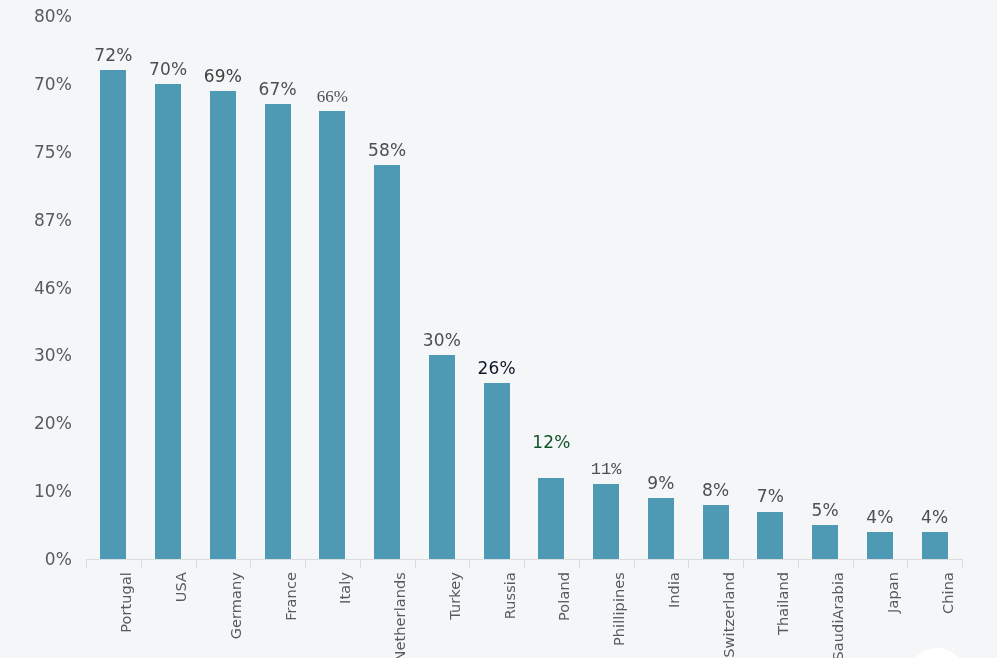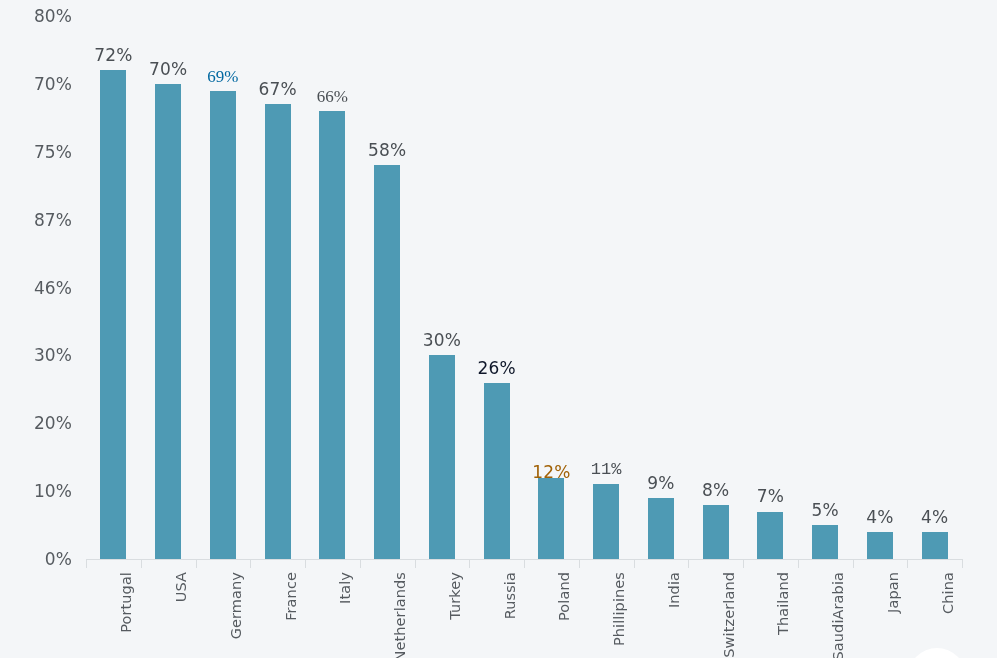--- a/index.html
+++ b/index.html
@@ -152,39 +152,39 @@
   <div class="axis-baseline"></div>
 
   <div class="fab"></div>
 
 <div class="bar-value" style="left: 78.375px; top: 47.3px; color: rgb(74, 79, 84);">72%</div>
     <div class="cat-label" style="left: 119.375px; color: rgb(86, 91, 96);">Portugal</div>
     <div class="x-tick" style="left: 86px; background: rgb(217, 221, 224);"></div>
     <div class="bar-value" style="left: 133.125px; top: 60.875px; color: rgb(74, 79, 84);">70%</div>
     <div class="cat-label" style="left: 174.125px; color: rgb(86, 91, 96);">USA</div>
     <div class="x-tick" style="left: 140.75px; background: rgb(217, 221, 224);"></div>
-    <div class="bar-value" style="left: 187.875px; top: 67.6625px; color: #0369a1; font-family: Liberation Serif, serif;">69%</div>
+    <div class="bar-value" style="left: 187.875px; top: 67.6625px; color: #404040;">69%</div>
     <div class="cat-label" style="left: 228.875px; color: rgb(86, 91, 96);">Germany</div>
     <div class="x-tick" style="left: 195.5px; background: rgb(217, 221, 224);"></div>
     <div class="bar-value" style="left: 242.625px; top: 81.2375px; color: rgb(74, 79, 84);">67%</div>
     <div class="cat-label" style="left: 283.625px; color: rgb(86, 91, 96);">France</div>
     <div class="x-tick" style="left: 250.25px; background: rgb(217, 221, 224);"></div>
     <div class="bar-value" style="left: 297.375px; top: 88.025px; color: rgb(74, 79, 84); font-family: Liberation Serif, serif;">66%</div>
     <div class="cat-label" style="left: 338.375px; color: rgb(86, 91, 96);">Italy</div>
     <div class="x-tick" style="left: 305px; background: rgb(217, 221, 224);"></div>
     <div class="bar-value" style="left: 352.125px; top: 142.325px; color: rgb(74, 79, 84);">58%</div>
     <div class="cat-label" style="left: 393.125px; color: rgb(86, 91, 96);">Netherlands</div>
     <div class="x-tick" style="left: 359.75px; background: rgb(217, 221, 224);"></div>
     <div class="bar-value" style="left: 406.875px; top: 332.375px; color: rgb(74, 79, 84);">30%</div>
     <div class="cat-label" style="left: 447.875px; color: rgb(86, 91, 96);">Turkey</div>
     <div class="x-tick" style="left: 414.5px; background: rgb(217, 221, 224);"></div>
     <div class="bar-value" style="left: 461.625px; top: 359.525px; color: #0f172a;">26%</div>
     <div class="cat-label" style="left: 502.625px; color: rgb(86, 91, 96);">Russia</div>
     <div class="x-tick" style="left: 469.25px; background: rgb(217, 221, 224);"></div>
-    <div class="bar-value" style="left: 516.375px; top: 464px; color: #a16207;">12%</div>
+    <div class="bar-value" style="left: 516.375px; top: 434px; color: #14532d;">12%</div>
     <div class="cat-label" style="left: 557.375px; color: rgb(86, 91, 96);">Poland</div>
     <div class="x-tick" style="left: 524px; background: rgb(217, 221, 224);"></div>
     <div class="bar-value" style="left: 571.125px; top: 461.337px; color: rgb(74, 79, 84); font-family: Liberation Mono, monospace;">11%</div>
     <div class="cat-label" style="left: 612.125px; color: rgb(86, 91, 96);">Phillipines</div>
     <div class="x-tick" style="left: 578.75px; background: rgb(217, 221, 224);"></div>
     <div class="bar-value" style="left: 625.875px; top: 474.913px; color: rgb(74, 79, 84);">9%</div>
     <div class="cat-label" style="left: 666.875px; color: rgb(86, 91, 96);">India</div>
     <div class="x-tick" style="left: 633.5px; background: rgb(217, 221, 224);"></div>
     <div class="bar-value" style="left: 680.625px; top: 481.7px; color: rgb(74, 79, 84);">8%</div>
     <div class="cat-label" style="left: 721.625px; color: rgb(86, 91, 96);">Switzerland</div>

